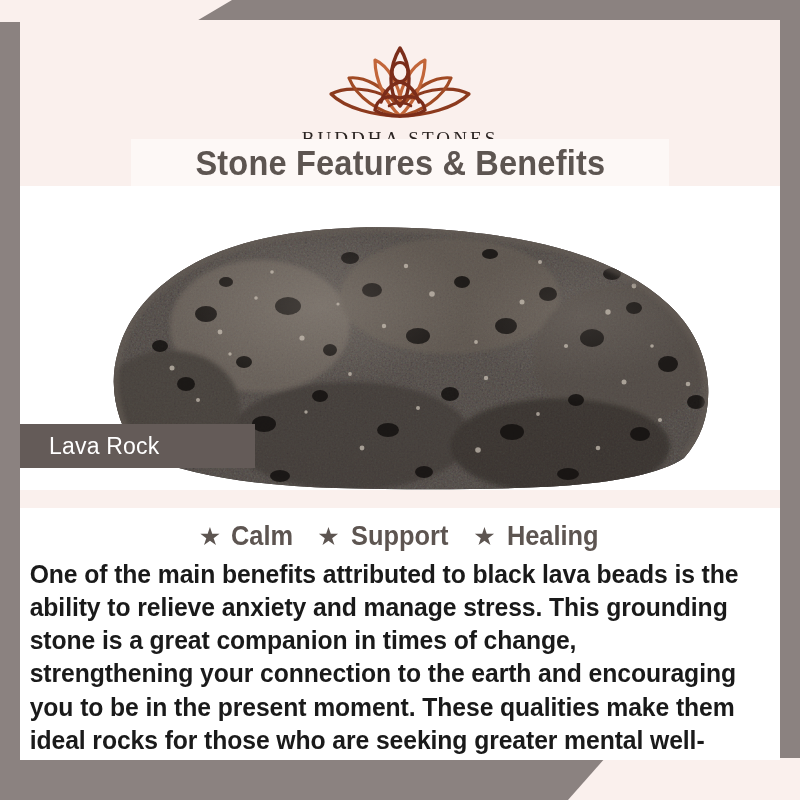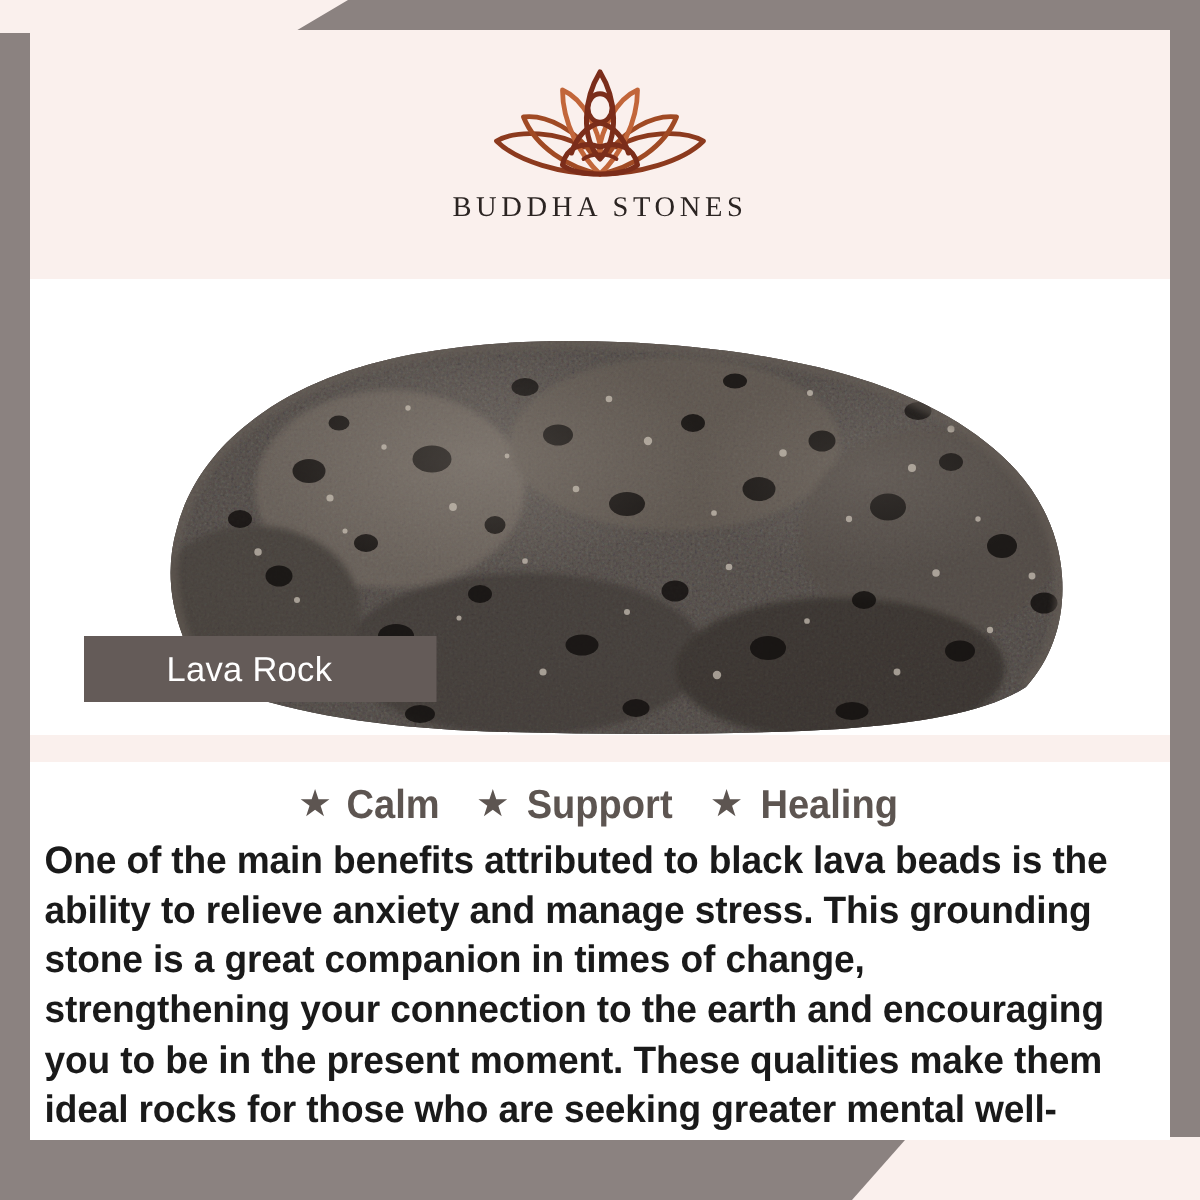--- a/index.html
+++ b/index.html
@@ -115,22 +115,21 @@
   
   #stone-bar {
     position: absolute;
     left: 0;
     bottom: 22px;
     width: 235px;
     height: 44px;
     background: #645b58;
     display: flex;
     align-items: center;
-    padding-left: 55px;
-    margin-left: 36px;
+    padding-left: 29px;
   }
 
   #stone-name {
     color: #ffffff;
     font-size: 23px;
     font-weight: 400;
     letter-spacing: 0.2px;
   }
 
   
@@ -215,20 +214,23 @@
           <path d="M85 50 C94 52 101 60 104 70" stroke="#7b2d1a" stroke-width="3.4"></path>
 
           <path d="M60 78 C62 66 74 62 85 66 C96 62 108 66 110 78 C100 86 70 86 60 78 Z" stroke="#7b2d1a" stroke-width="3.4"></path>
 
           <path d="M74 74 C79 70 91 70 96 74" stroke="#7b2d1a" stroke-width="2.6"></path>
         </g>
       </svg>
       <div id="brand-name">BUDDHA STONES</div>
     </div>
 
+    <div id="title-plate">
+      <div id="page-title">Stone Features &amp; Benefits</div>
+    </div>
   </div>
 
   <div id="photo">
     <svg id="rock-svg" width="760" height="304" viewBox="0 0 760 304">
       <defs>
         <radialGradient id="rockBody" cx="45%" cy="35%" r="75%">
           <stop offset="0%" stop-color="#6d6560"></stop>
           <stop offset="42%" stop-color="#4a433f"></stop>
           <stop offset="78%" stop-color="#2e2926"></stop>
           <stop offset="100%" stop-color="#1b1817"></stop>

